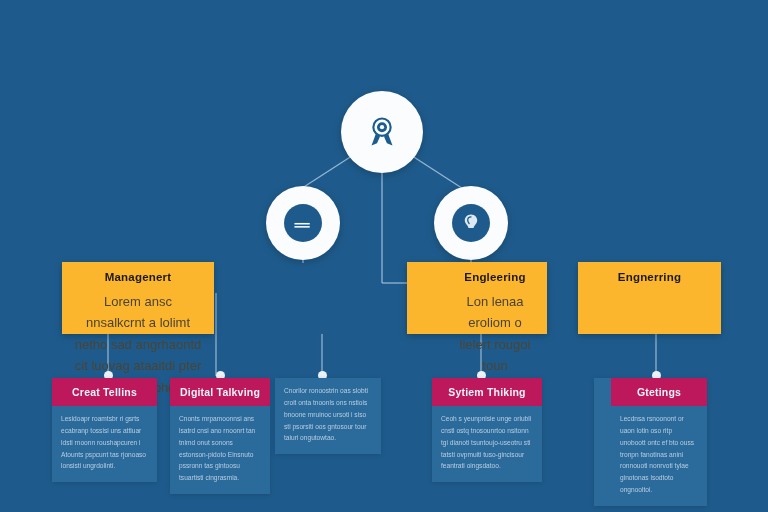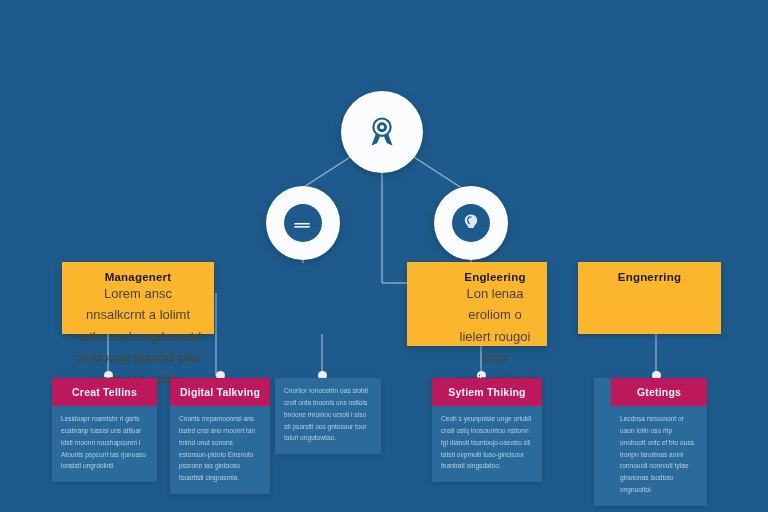--- a/index.html
+++ b/index.html
@@ -63,33 +63,33 @@
     background:#fcb62e;
     padding:9px 12px 11px 12px;
     box-shadow:0 2px 7px rgba(0,0,0,0.25);
     text-align:center;
     color:#1c1a14;
   }
   .ycard .ytitle {
     font-size:11.5px;
     font-weight:bold;
     letter-spacing:0.2px;
-    margin-bottom:0;
+    margin-bottom:8px;
     filter:blur(0.35px);
   }
   .ycard .ybody {
     font-size:13px;
     line-height:1.65;
     color:#4a4434;
     filter:blur(0.45px);
   }
 
   .ycard.c0 { left:62px;  top:262px; width:152px; height:72px; }
   .ycard.c1 { left:236px; top:262px; width:140px; height:72px; }
-  .ycard.c2 { left:407px; top:262px; width:140px; height:84px;padding-left:48px; }
+  .ycard.c2 { left:407px; top:262px; width:140px; height:72px;padding-left:48px; }
   .ycard.c3 { left:578px; top:262px; width:143px; height:72px; }
 
   
   .bcard {
     position:absolute;
     background:#2b6b9c;
     color:#dfe9f2;
     text-align:center;
     box-shadow:0 1px 5px rgba(0,0,0,0.16);
   }

